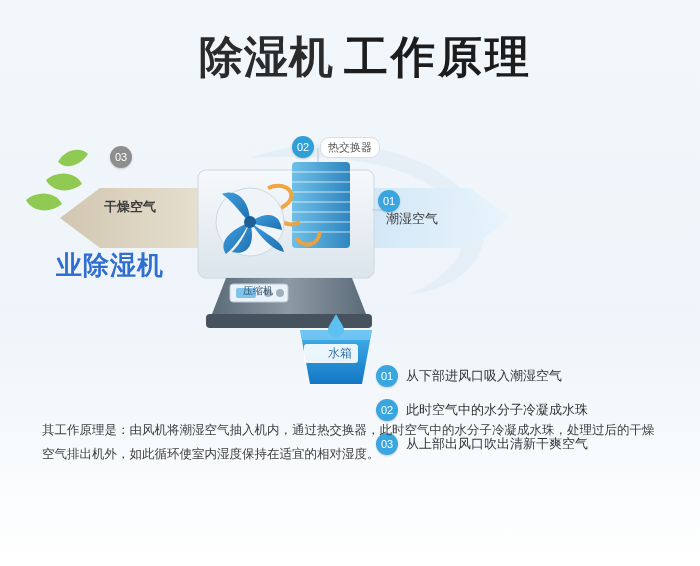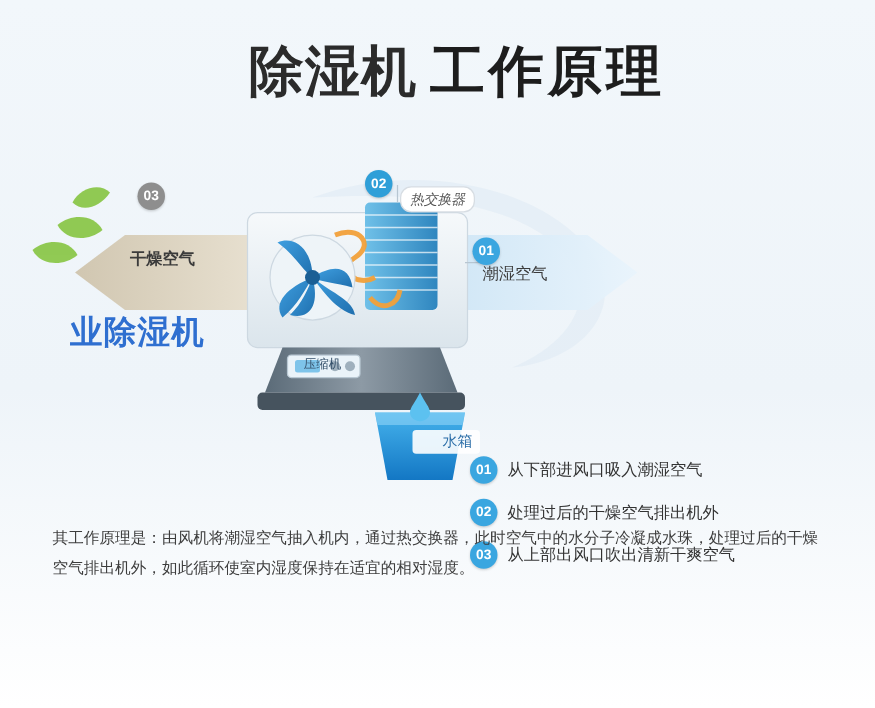--- a/index.html
+++ b/index.html
@@ -50,21 +50,21 @@
   .diagram svg { display: block; }
 
   
   .badge {
     position: absolute;
     width: 22px; height: 22px;
     border-radius: 50%;
     background: #3aa6e0;
     color: #fff;
     font-size: 11px;
-    font-weight: bold;
+    font-weight: normal;
     text-align: center;
     line-height: 22px;
     box-shadow: 0 1px 2px rgba(0,0,0,.18);
   }
   .badge.grey { background: #8e8e8e; }
   .badge.teal { background: #2f9fd8; }
 
   
   .dlabel {
     position: absolute;
@@ -247,32 +247,32 @@
 
       <line x1="372" y1="92" x2="386" y2="92" stroke="#b7c6d2" stroke-width="1"></line>
     </svg>
 
     <div class="badge grey" style="left:110px; top:28px;">03</div>
     <div class="badge teal" style="left:292px; top:18px;">02</div>
     <div class="badge" style="left:378px; top:72px;">01</div>
 
     <div class="dlabel" style="left:104px; top:80px; font-size:13px;font-weight:bold;">干燥空气</div>
     <div class="dlabel" style="left:386px; top:92px; font-size:13px;">潮湿空气</div>
-    <div class="chip" style="left:320px; top:31px;font-style:italic;">热交换器</div>
+    <div class="chip" style="left:320px; top:19px;">热交换器</div>
     <div class="chip" style="left:236px; top:164px; border:none; background:transparent; color:#35506a; font-size:10px;">压缩机</div>
-    <div class="tank-label" style="left:330px; top:226px;padding-left:24px;">水箱</div>
+    <div class="tank-label" style="left:304px; top:226px;padding-left:24px;">水箱</div>
 
     <div class="steps">
       <div class="step">
         <span class="badge">01</span>
         <span class="txt">从下部进风口吸入潮湿空气</span>
       </div>
       <div class="step">
         <span class="badge">02</span>
-        <span class="txt">处理过后的干燥空气排出机外</span>
+        <span class="txt">此时空气中的水分子冷凝成水珠</span>
       </div>
       <div class="step">
         <span class="badge">03</span>
         <span class="txt">从上部出风口吹出清新干爽空气</span>
       </div>
     </div>
   </div>
 
   <div class="watermark">
     <div>业除湿机</div>

